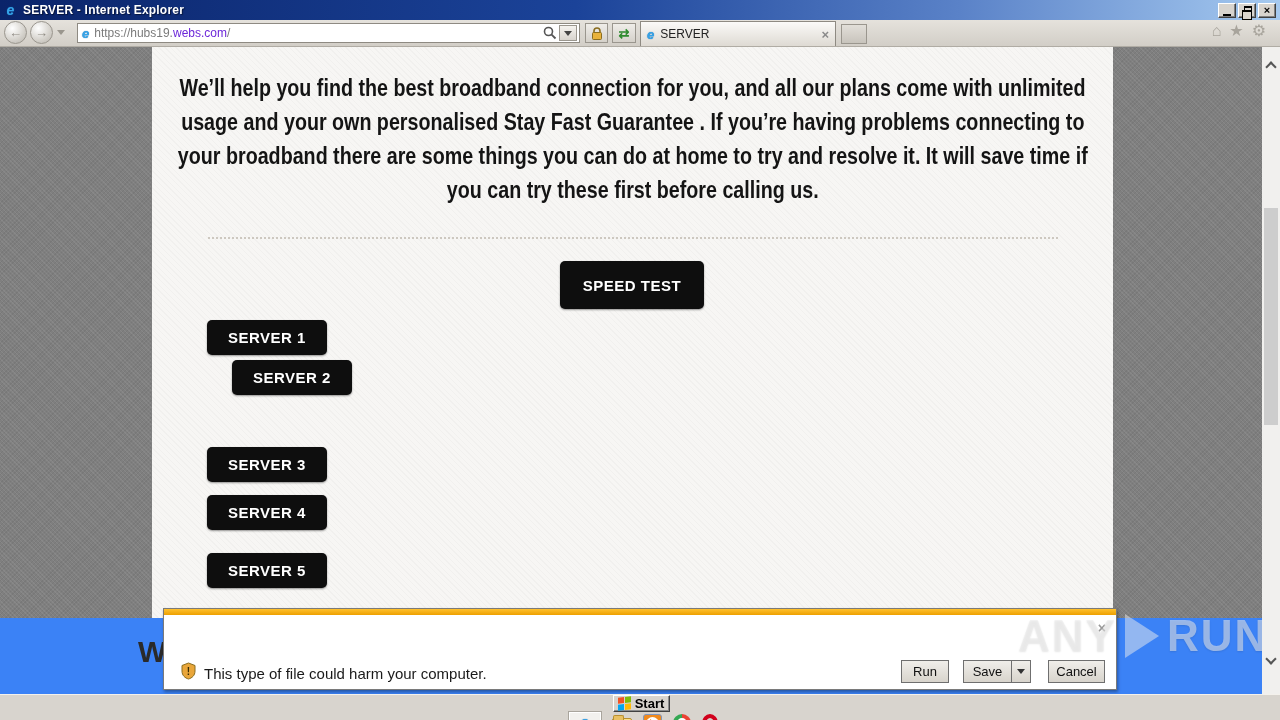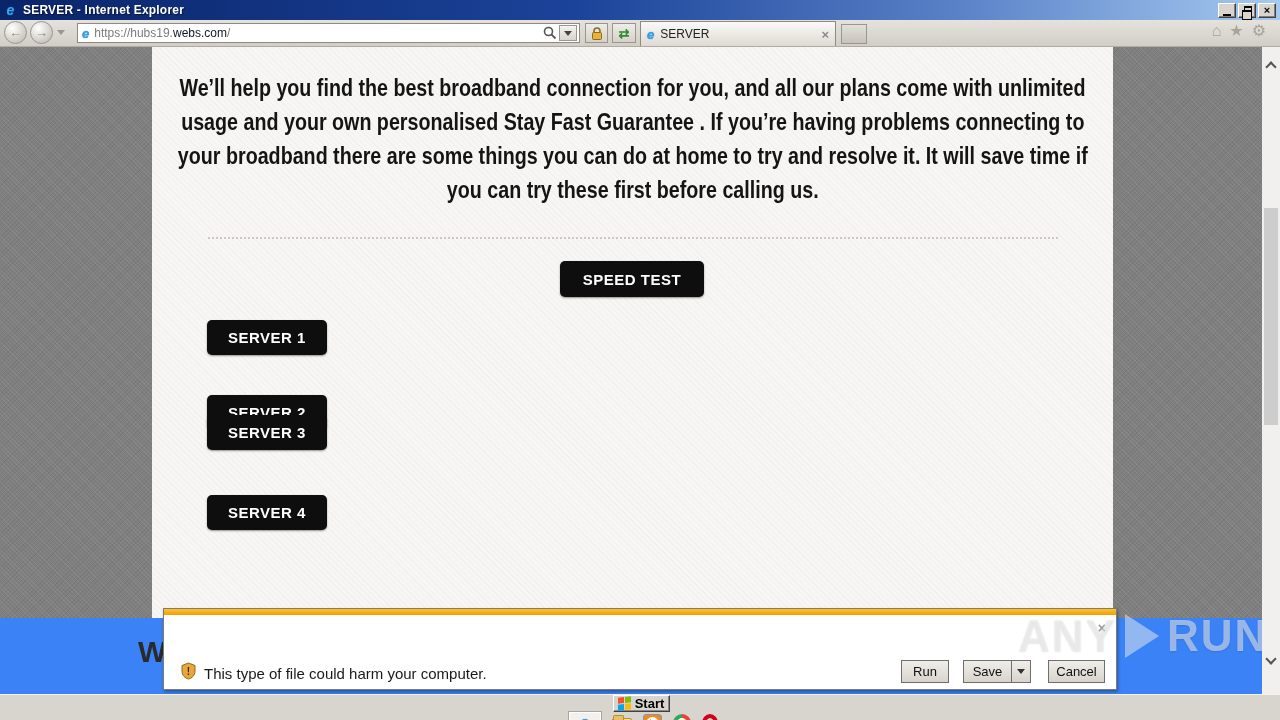--- a/index.html
+++ b/index.html
@@ -39,21 +39,21 @@
   }
   .nav-back { left:4px; } .nav-fwd { left:30px; }
   .nav-drop { position:absolute; left:57px; top:10px; }
   .tri-down { width:0; height:0; border-left:4px solid transparent; border-right:4px solid transparent; border-top:5px solid #9a968e; }
   .addressbar {
     position:absolute; left:77px; top:3px; width:503px; height:20px; background:#fff;
     border:1px solid #8e8a82; display:flex; align-items:center; padding:0 2px 0 4px; font-size:12px;
   }
   .addressbar .ie-mini { margin-right:5px; font-size:13px; }
   .url { flex:1; color:#7a7a7a; white-space:nowrap; overflow:hidden; }
-  .url .domain { color:#0f172a; }
+  .url .domain { color:#6d28d9; }
   .search-zone { display:flex; align-items:center; gap:2px; }
   .combo-arrow { width:18px; height:16px; border:1px solid #9a968e; background:linear-gradient(#f5f3ef,#d8d4ce); display:flex; align-items:center; justify-content:center; }
   .sqbtn {
     position:absolute; top:3px; height:20px; border:1px solid #9a968e;
     background:linear-gradient(#efede9,#d5d1ca); display:flex; align-items:center; justify-content:center;
   }
   .btn-lock { left:585px; width:23px; }
   .btn-refresh { left:612px; width:24px; color:#2e8b2e; font-size:13px; font-weight:bold; }
   .tab {
     position:absolute; left:640px; top:1px; width:196px; height:25px;
@@ -83,23 +83,23 @@
     white-space:nowrap; font-size:24px; line-height:34px; font-weight:bold;
     transform:scaleX(.82); transform-origin:50% 50%;
   }
   .dotline { position:absolute; left:56px; top:190px; width:850px; border-top:2px dotted #cdc8c0; }
   .btn-black {
     position:absolute; background:#0e0e0e; color:#fff; border-radius:5px;
     display:flex; align-items:center; justify-content:center;
     font-weight:bold; font-size:15px; letter-spacing:.5px;
     box-shadow:0 1px 2px rgba(0,0,0,.4); cursor:pointer;
   }
-  .speedtest { left:408px; top:214px; width:144px; height:36px; }
+  .speedtest { left:408px; top:214px; width:144px; height:48px; }
   .srv { left:55px; width:120px; height:35px; }
-  .srv1{top:273px;} .srv2{top:348px;} .srv3{top:368px;} .srv4{top:448px;} .srv5{top:506px;}
+  .srv1{top:273px;} .srv2{top:313px;margin-left:25px;} .srv3{top:400px;} .srv4{top:448px;} .srv5{top:506px;}
   .footer-frag { position:absolute; left:138px; top:588px; font-size:30px; font-weight:bold; color:#2a2a2a; }
 
   
   .scrollbar { position:absolute; right:0; top:0; width:18px; height:647px; background:#f1f0ee; }
   .sb-thumb { position:absolute; left:2px; top:161px; width:14px; height:217px; background:#cdcdcd; }
   .chev { width:8px; height:8px; border-left:2px solid #555; border-top:2px solid #555; }
   .chev-up { transform:rotate(45deg); }
   .chev-down { transform:rotate(225deg); }
   .sb-up { position:absolute; left:5px; top:16px; }
   .sb-down { position:absolute; left:5px; top:608px; }
@@ -253,20 +253,21 @@
       <div class="heading-line">your broadband there are some things you can do at home to try and resolve it. It will save time if</div>
       <div class="heading-line">you can try these first before calling us.</div>
     </div>
     <div class="dotline"></div>
 
     <div class="btn-black speedtest">SPEED TEST</div>
     <div class="btn-black srv srv1">SERVER 1</div>
     <div class="btn-black srv srv2">SERVER 2</div>
     <div class="btn-black srv srv3">SERVER 3</div>
     <div class="btn-black srv srv4">SERVER 4</div>
+    <div class="btn-black srv srv5">SERVER 5</div>
   </div>
 
   <div class="footer-frag">W</div>
 
   <div class="dlbar">
     <div class="stripe"></div>
     <span class="dl-close">×</span>
     <svg class="dl-shield" width="17" height="18" viewBox="0 0 17 18">
       <path d="M8.5 1 L15 3.5 V9 c0 4.5-3 7-6.5 8 C5 16 2 13.5 2 9 V3.5 Z" fill="#e9a63a" stroke="#8a6d1f"></path>
       <text x="8.5" y="12.5" text-anchor="middle" font-size="10" font-weight="bold" fill="#3a2c00">!</text>

